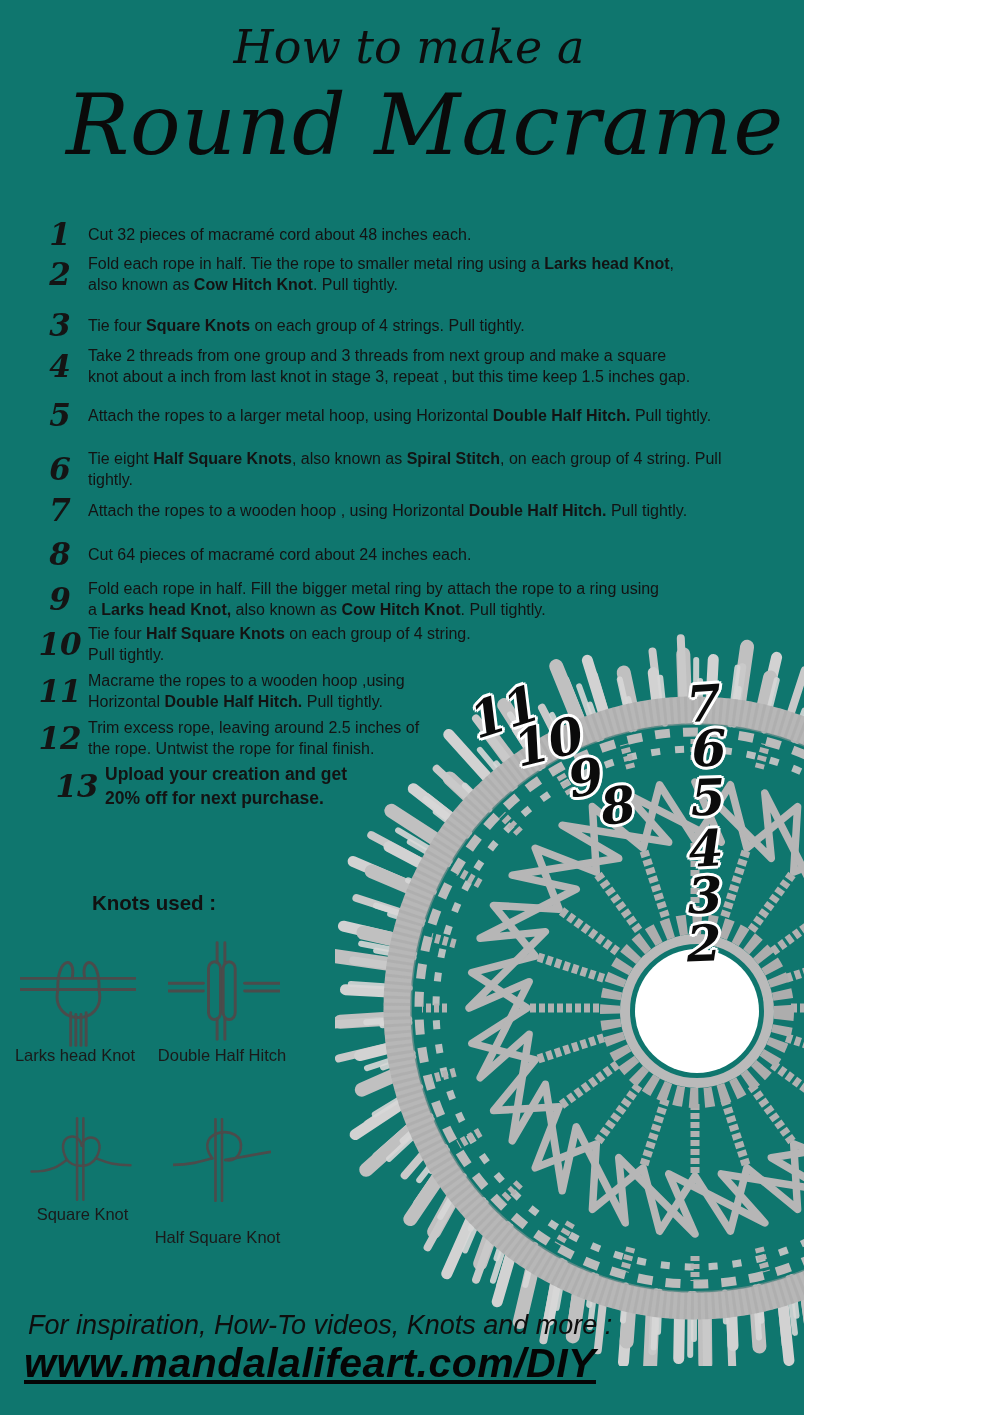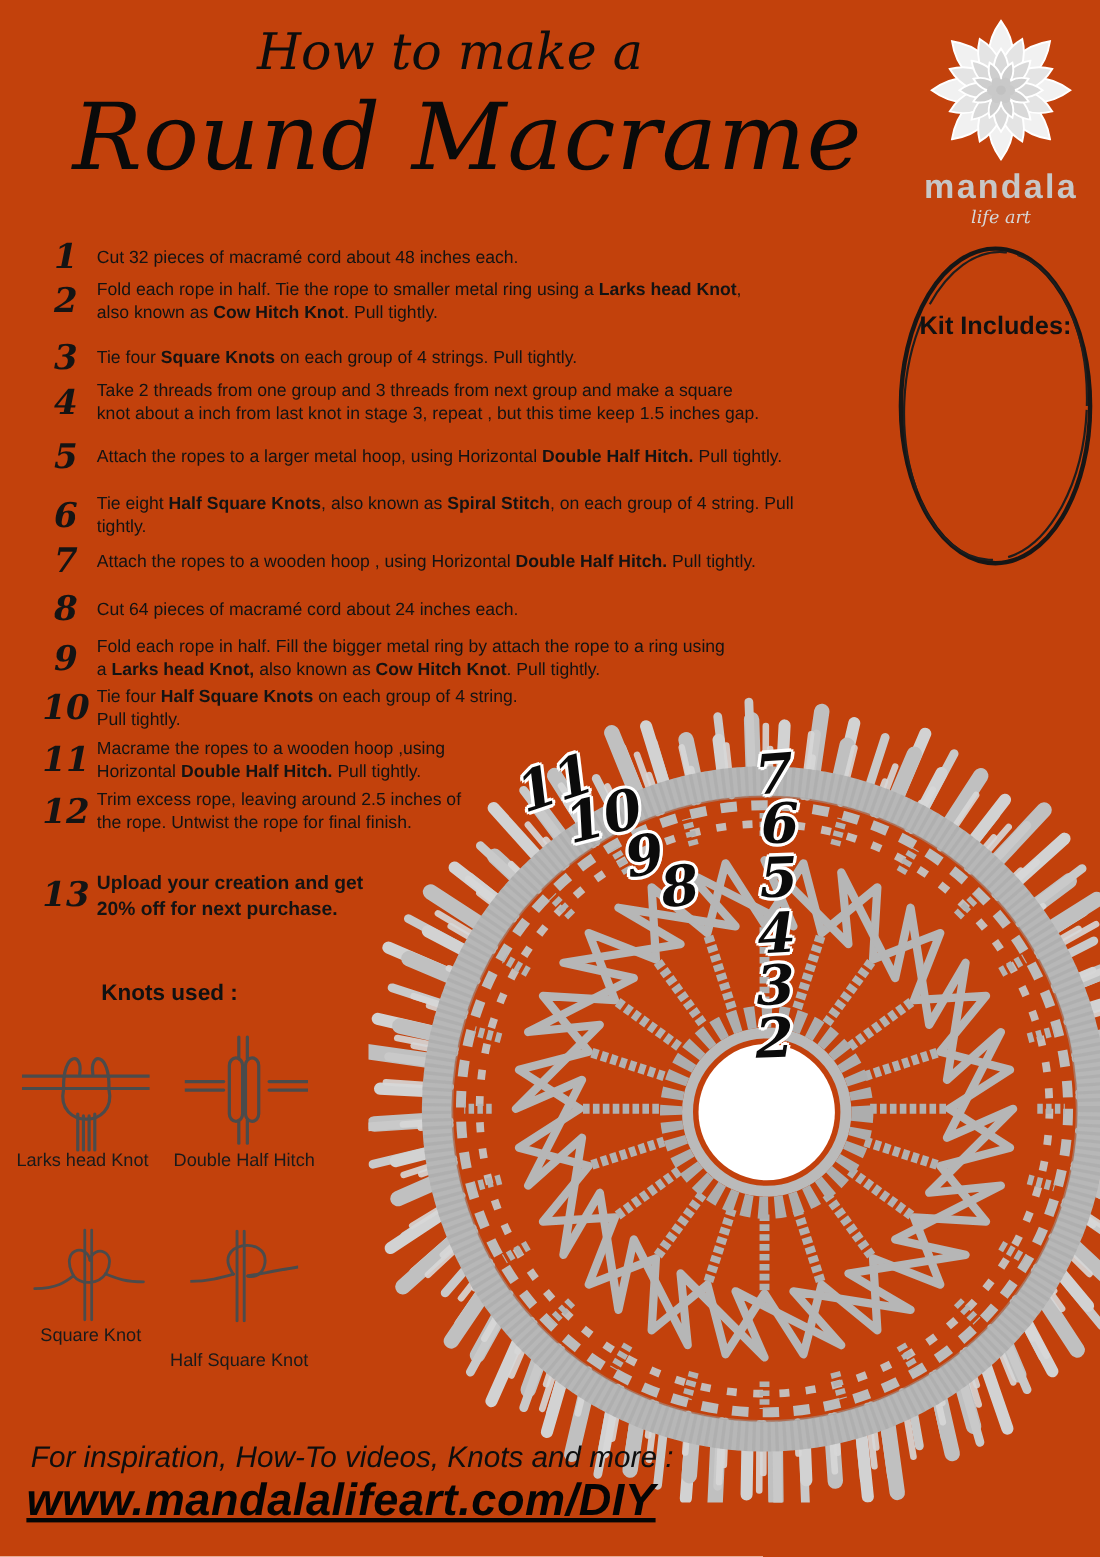--- a/index.html
+++ b/index.html
@@ -1,17 +1,17 @@
 <!DOCTYPE html>
 <html><head>
 <meta charset="utf-8">
 <style>
   html,body{margin:0;padding:0;background:#ffffff;}
   .page{
-    position:relative;width:1000px;height:1415px;background:#c2410c;overflow:hidden;
+    position:relative;width:804px;height:1415px;background:#0f766e;overflow:hidden;
     font-family:"Liberation Sans",sans-serif;color:#111;
   }
   
   .title-sub{
     position:absolute;top:20px;left:0;width:818px;text-align:center;
     font-family:"DejaVu Serif",serif;font-style:italic;font-size:46px;color:#0d0d0d;
   }
   .title-main{
     position:absolute;top:76px;left:0;width:850px;text-align:center;
     font-family:"DejaVu Serif",serif;font-style:italic;font-weight:500;
@@ -449,21 +449,21 @@
       <div class="step" style="top: 670px;">
         <div class="step-num">11</div>
         <div class="step-text"><span>Macrame the ropes to a wooden hoop ,using
 Horizontal </span><span class="b">Double Half Hitch.</span><span> Pull tightly.</span></div>
       </div>
       <div class="step" style="top: 717px;">
         <div class="step-num">12</div>
         <div class="step-text"><span>Trim excess rope, leaving around 2.5 inches of
 the rope. Untwist the rope for final finish.</span></div>
       </div>
-      <div class="step big" style="top: 790px;">
+      <div class="step big" style="top: 762px; margin-left: 17px;">
         <div class="step-num">13</div>
         <div class="step-text"><span class="b">Upload your creation and get
 20% off for next purchase.</span></div>
       </div>
     </div>
 
   <svg class="kit-oval" viewBox="0 0 184 300" aria-hidden="true">
     <ellipse cx="92" cy="149" rx="86" ry="143" fill="none" stroke="#161616" stroke-width="4"></ellipse>
     <ellipse cx="92" cy="149" rx="83" ry="140" fill="none" stroke="#1d1d1d" stroke-width="2" transform="rotate(2.5 92 149)" stroke-dasharray="160 14 90 10"></ellipse>
   </svg>

